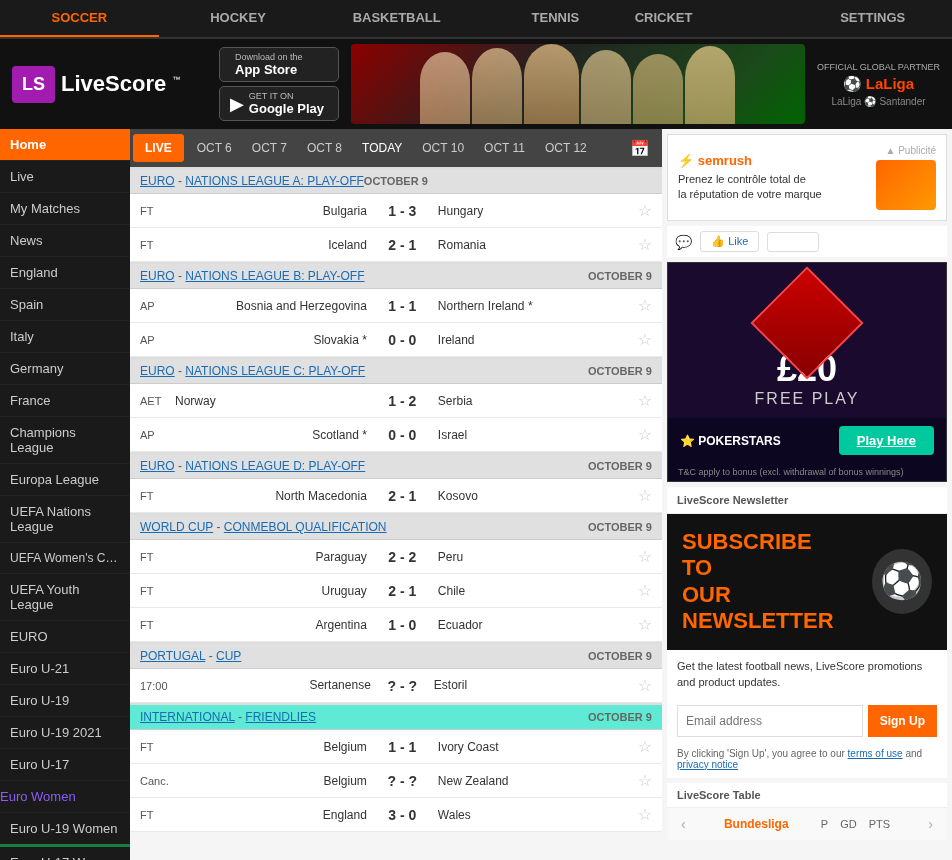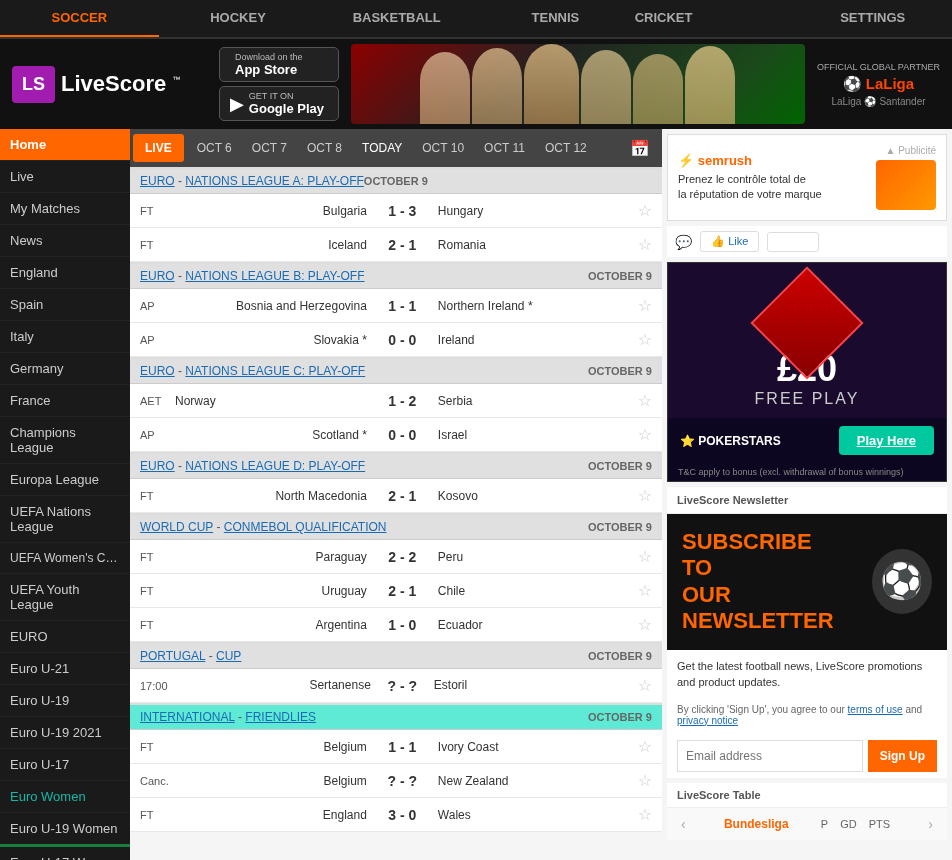--- a/index.html
+++ b/index.html
@@ -71,21 +71,21 @@
     <div style="padding:8px 10px;font-size:13px;color:#ccc;cursor:pointer;border-bottom:1px solid #222;">Champions League</div>
     <div style="padding:8px 10px;font-size:13px;color:#ccc;cursor:pointer;border-bottom:1px solid #222;">Europa League</div>
     <div style="padding:8px 10px;font-size:13px;color:#ccc;cursor:pointer;border-bottom:1px solid #222;">UEFA Nations League</div>
     <div style="padding:8px 10px;font-size:12px;color:#ccc;cursor:pointer;border-bottom:1px solid #222;white-space:nowrap;overflow:hidden;text-overflow:ellipsis;">UEFA Women's Cha...</div>
     <div style="padding:8px 10px;font-size:13px;color:#ccc;cursor:pointer;border-bottom:1px solid #222;">UEFA Youth League</div>
     <div style="padding:8px 10px;font-size:13px;color:#ccc;cursor:pointer;border-bottom:1px solid #222;">EURO</div>
     <div style="padding:8px 10px;font-size:13px;color:#ccc;cursor:pointer;border-bottom:1px solid #222;">Euro U-21</div>
     <div style="padding:8px 10px;font-size:13px;color:#ccc;cursor:pointer;border-bottom:1px solid #222;">Euro U-19</div>
     <div style="padding:8px 10px;font-size:13px;color:#ccc;cursor:pointer;border-bottom:1px solid #222;">Euro U-19 2021</div>
     <div style="padding:8px 10px;font-size:13px;color:#ccc;cursor:pointer;border-bottom:1px solid #222;">Euro U-17</div>
-    <div style="padding:8px 10px;font-size:13px;color:#14b8a6;cursor:pointer;border-bottom:1px solid #222;">Euro Women</div>
+    <div style="padding:8px 0;font-size:13px;color:#8b5cf6;cursor:pointer;border-bottom:1px solid #222;">Euro Women</div>
     <div style="padding:8px 10px;font-size:13px;color:#ccc;cursor:pointer;border-bottom:3px solid #15803d;">Euro U-19 Women</div>
     <div style="padding:8px 10px;font-size:13px;color:#ccc;cursor:pointer;border-bottom:1px solid #222;">Euro U-17 Women</div>
 
   </div>
 
   <div style="flex:1;background:#f5f5f5;min-height:760px;">
 
     <div style="display:flex;background:#444;align-items:center;padding:2px 0;">
       <div style="padding:7px 12px;font-size:12px;background:#f60;color:#fff;font-weight:bold;margin:3px;border-radius:3px;cursor:pointer;">LIVE</div>
       <div style="padding:7px 10px;font-size:12px;color:#ccc;cursor:pointer;">OCT 6</div>
@@ -315,26 +315,26 @@
         <div>
           <div style="font-size:22px;font-weight:bold;color:#f60;line-height:1.2;">
             <div>SUBSCRIBE</div>
             <div>TO</div>
             <div>OUR NEWSLETTER</div>
           </div>
         </div>
         <div style="width:65px;height:65px;background:#333;border-radius:50%;display:flex;align-items:center;justify-content:center;font-size:35px;">⚽</div>
       </div>
       <div style="font-size:11px;color:#333;padding:8px 10px;line-height:1.5;">Get the latest football news, LiveScore promotions and product updates.</div>
-      <div style="font-size:10px;color:#666;padding:5px 10px 8px;">
-        By clicking 'Sign Up', you agree to our <a href="#" style="color:#1a6bb5;">terms of use</a> and <a href="#" style="color:#1a6bb5;">privacy notice</a>
-      </div>
       <div style="display:flex;gap:5px;padding:6px 10px;">
         <input type="email" style="flex: 1 1 0%; padding: 8px; border: 1px solid rgb(221, 221, 221); font-size: 12px; outline: none;" placeholder="Email address">
         <button style="background:#f60;color:#fff;border:none;padding:8px 12px;font-size:12px;font-weight:bold;cursor:pointer;">Sign Up</button>
+      </div>
+      <div style="font-size:10px;color:#666;padding:5px 10px 8px;">
+        By clicking 'Sign Up', you agree to our <a href="#" style="color:#1a6bb5;">terms of use</a> and <a href="#" style="color:#1a6bb5;">privacy notice</a>
       </div>
     </div>
 
     <div style="margin:5px;background:#fff;">
       <div style="padding:6px 10px;font-size:11px;color:#555;font-weight:bold;border-bottom:1px solid #eee;">LiveScore Table</div>
       <div style="display:flex;align-items:center;justify-content:space-between;padding:6px 8px;background:#f9f9f9;">
         <div style="cursor:pointer;color:#aaa;font-size:14px;padding:2px 6px;">‹</div>
         <div style="color:#f60;font-size:12px;font-weight:bold;">Bundesliga</div>
         <div style="display:flex;gap:12px;font-size:11px;color:#666;">
           <span>P</span>

